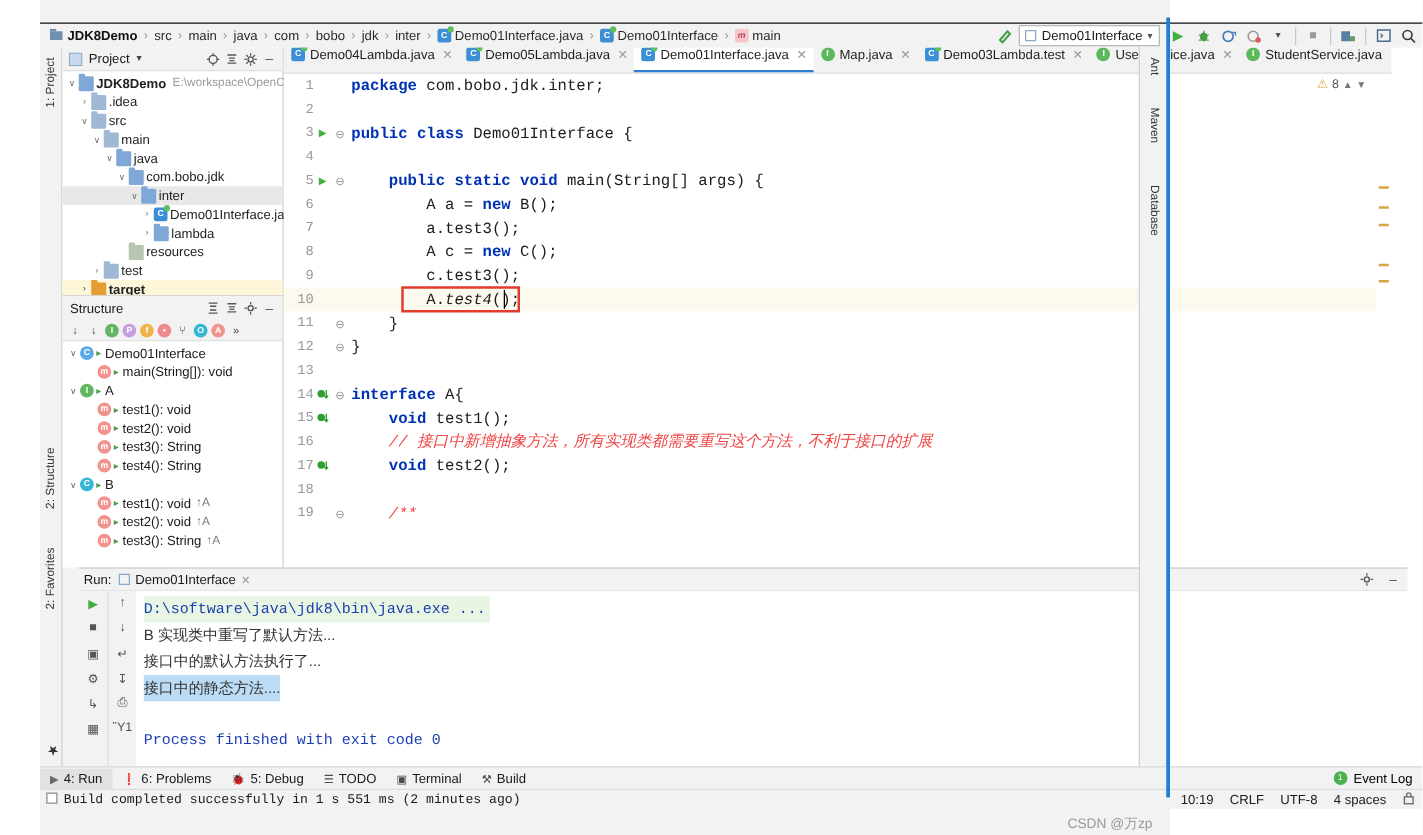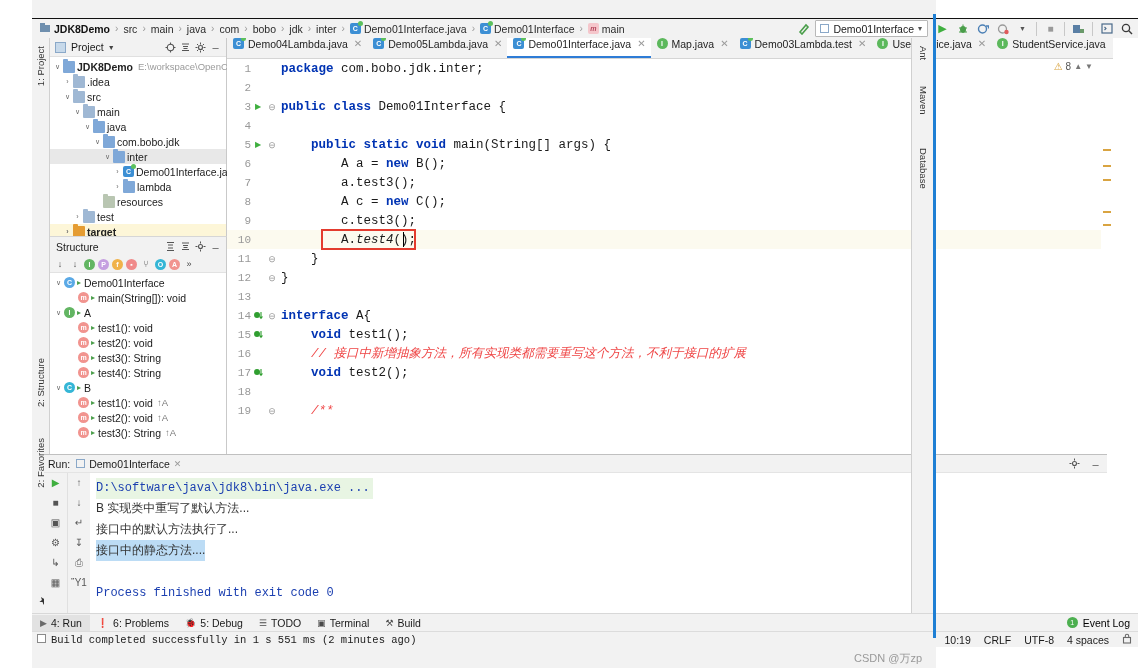--- a/index.html
+++ b/index.html
@@ -196,21 +196,21 @@
     background:#fff;
   }
   .warn-top {
     position:absolute; right:20px; top:2px; display:flex; align-items:center;
     gap:3px; font-size:10px; color:#555;
   }
   .mark-line { position:absolute; right:2px; width:8px; height:2px; background:#d9a441; }
 
   
   .runpanel {
-    position: absolute; left: 44px; top: 454px;
+    position: absolute; left: 63px; top: 454px;
     width: 1063px; height: 159px; background: #fff;
     border-top: 1px solid #c0c0c0;
   }
   .run-head {
     height: 18px; background:#f2f2f2; display:flex; align-items:center;
     padding: 0 4px; gap: 6px; border-bottom:1px solid #e4e4e4;
   }
   .run-head .lbl { font-size:10.5px; color:#1a1a1a; }
   .run-tab { display:flex;align-items:center;gap:4px;font-size:10.5px;color:#1a1a1a;}
   .run-side {

